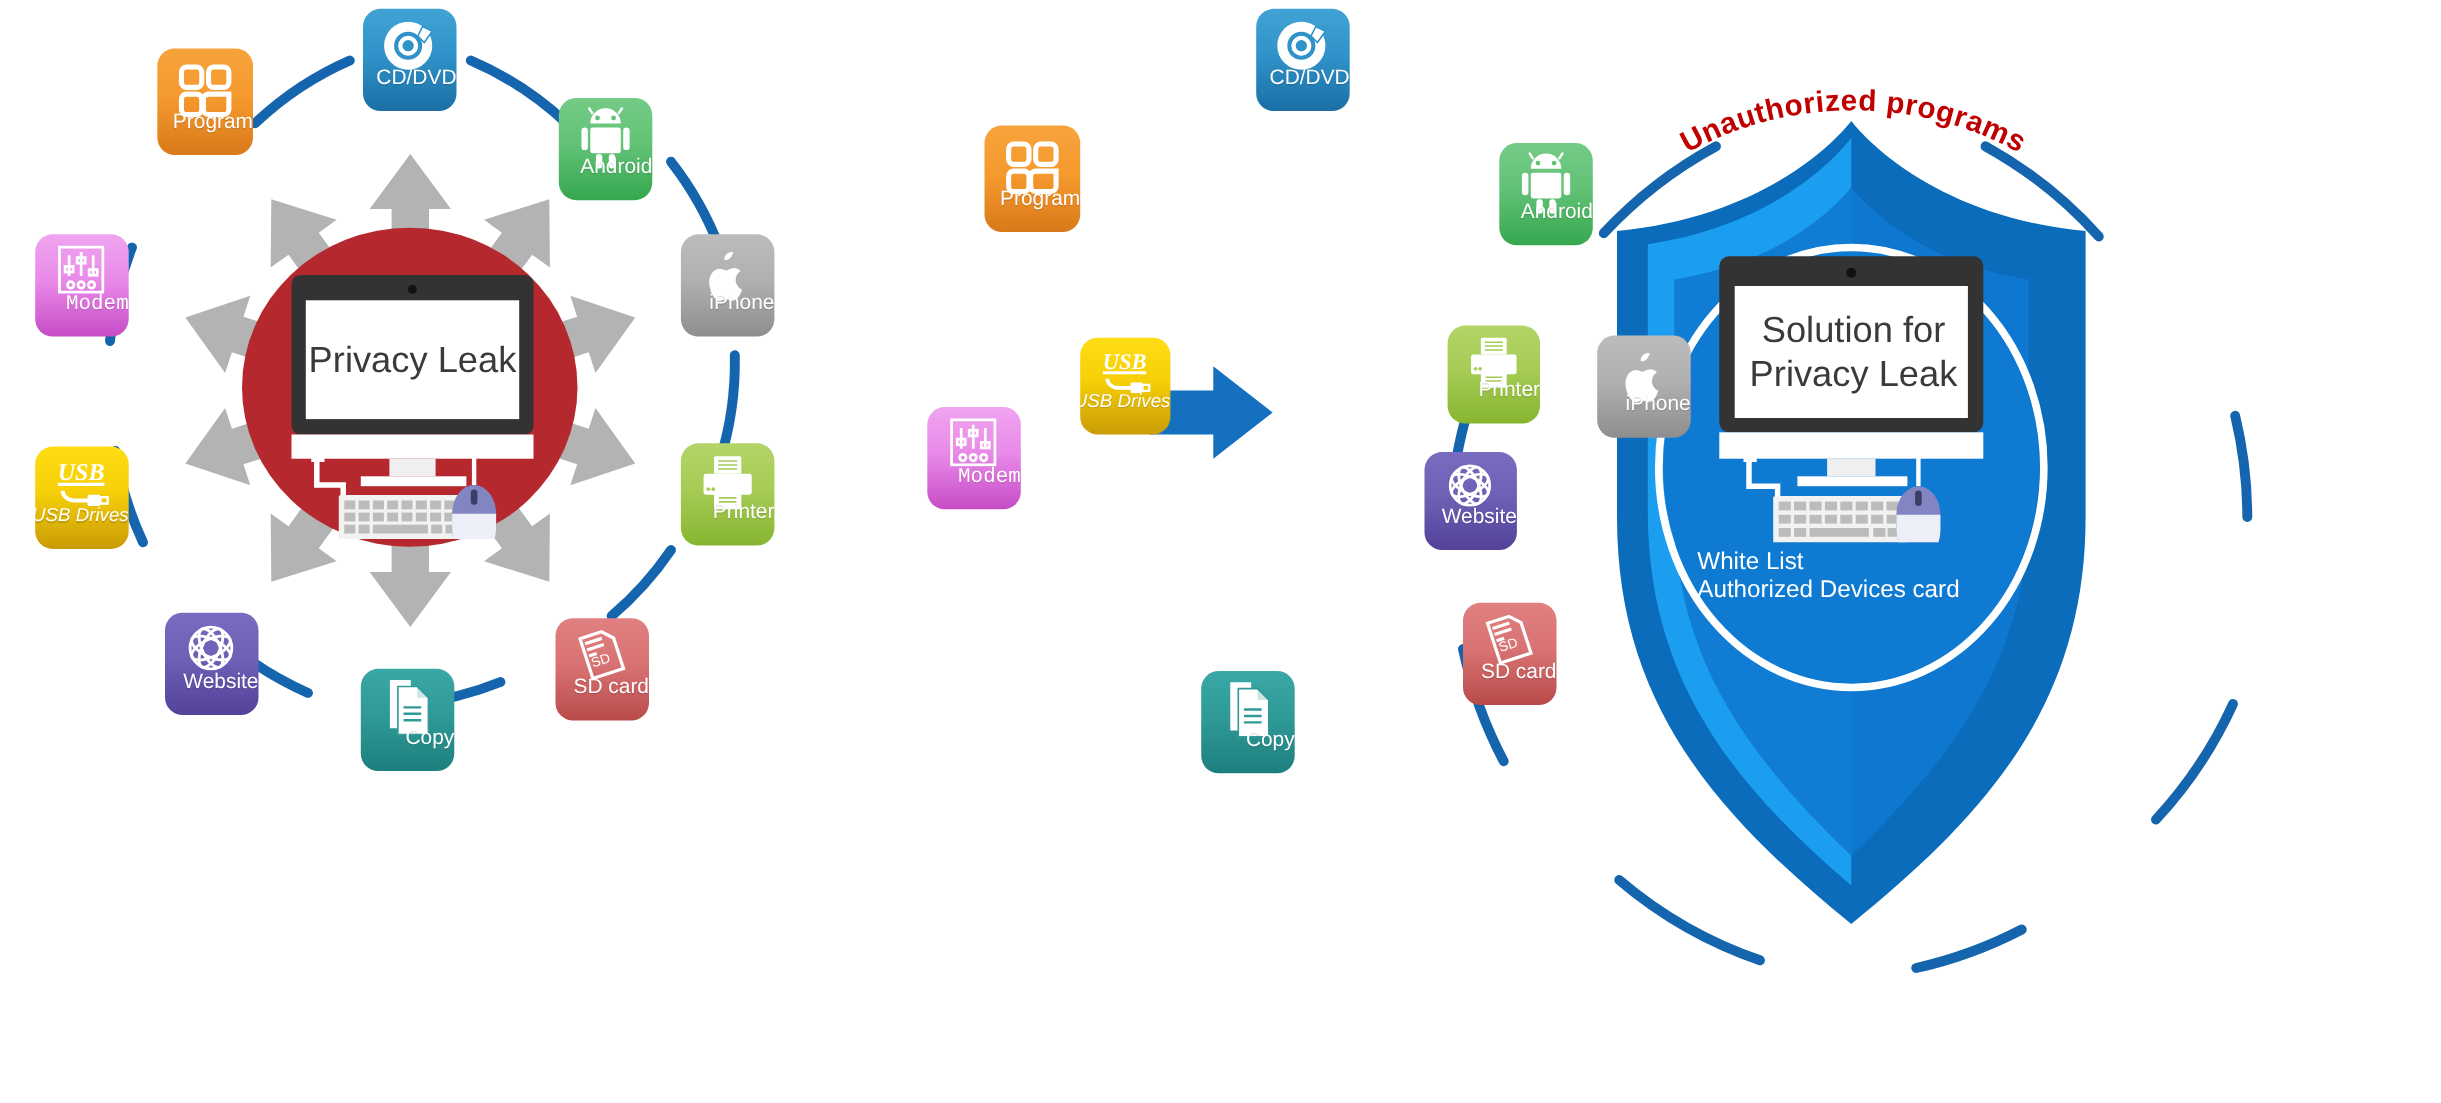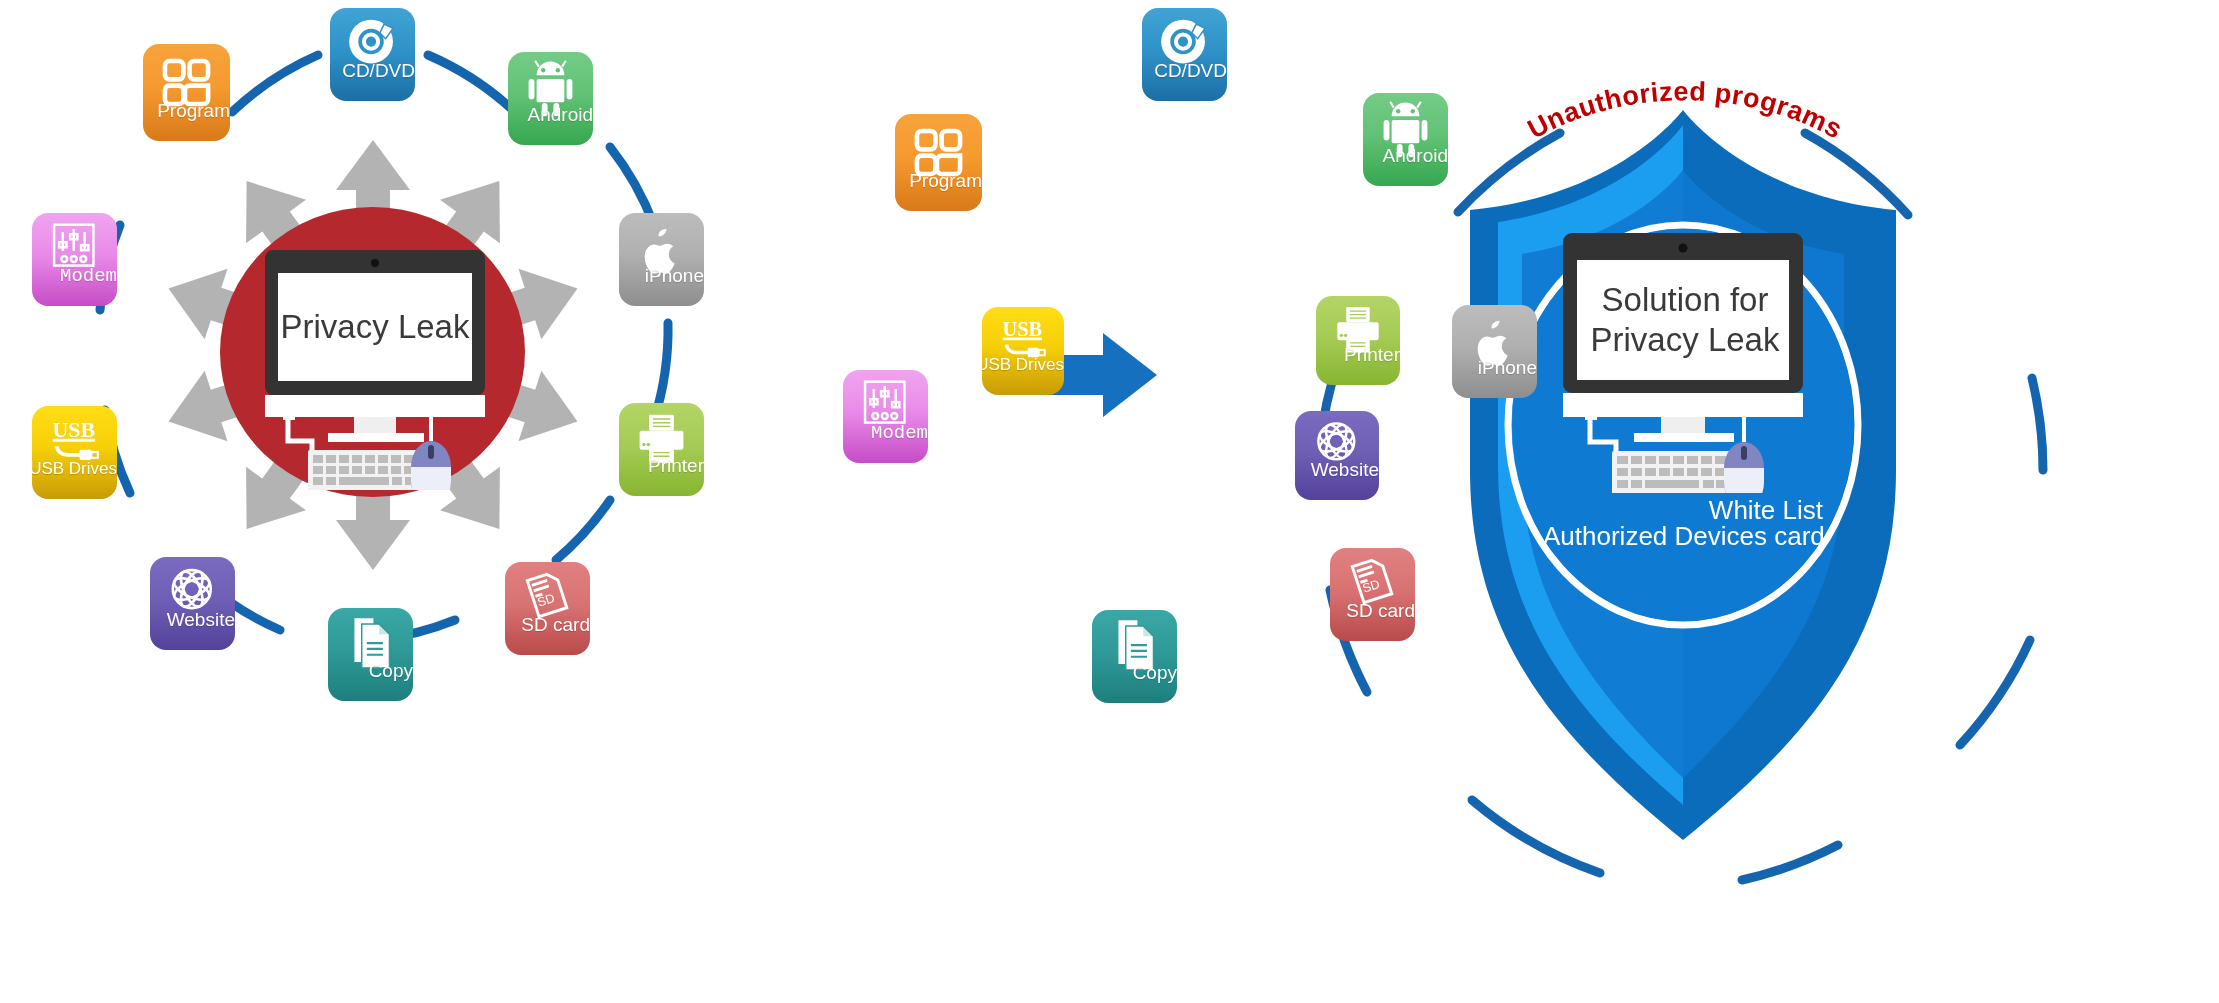--- a/index.html
+++ b/index.html
@@ -12,44 +12,44 @@
         padding-bottom:20px;overflow:hidden;}
   .tile .glyph{position:absolute;left:0;right:0;top:0;bottom:20px;display:flex;
         align-items:center;justify-content:center;}
   .tile .cap{position:relative;z-index:2;font-size:19px;line-height:20px;
         white-space:nowrap;text-shadow:0 1px 1px rgba(0,0,0,.18);}
   .tile.small .cap{font-size:17px;}
 
   
   .g-orange {background:linear-gradient(180deg,#f7a33c 0%,#f59a2e 45%,#d9791a 100%);}
   .g-cddvd  {background:linear-gradient(180deg,#41a3d4 0%,#2f93c9 45%,#1b6fa5 100%);}
-  .g-green  {background:linear-gradient(180deg,#74cb86 0%,#62c276 45%,#36a74f 100%);}
+  .g-green  {background:linear-gradient(180deg,#74cb86 0%,#62c276 45%,#36a74f 100%);margin-top:37px;}
   .g-gray   {background:linear-gradient(180deg,#bcbcbc 0%,#b0b0b0 45%,#8e8e8e 100%);}
   .g-lime   {background:linear-gradient(180deg,#b3d467 0%,#a6cc55 45%,#87b531 100%);}
   .g-red    {background:linear-gradient(180deg,#e08080 0%,#d97373 45%,#b94a4a 100%);}
   .g-teal   {background:linear-gradient(180deg,#3aa8a6 0%,#2f9a98 45%,#1d7f7d 100%);}
   .g-purple {background:linear-gradient(180deg,#7b6bc0 0%,#6f5fb5 45%,#54429a 100%);}
-  .g-yellow {background:linear-gradient(180deg,#ffdd14 0%,#f6cf08 45%,#c99b06 100%);}
+  .g-yellow {background:linear-gradient(180deg,#ffdd14 0%,#f6cf08 45%,#c99b06 100%);font-style:italic;}
   .g-pink   {background:linear-gradient(180deg,#f0a4f0 0%,#e98ae9 45%,#c64cc6 100%);font-family:Liberation Mono, monospace;}
 
   .svgwrap{width:100%;height:100%;display:block;}
 
   
   .redcircle{position:absolute;border-radius:50%;background:#b5292e;}
   .monitor{position:absolute;}
 
   .centerlabel{position:absolute;display:flex;align-items:center;justify-content:center;
     text-align:center;color:#3a3a3a;font-weight:400;}
 
   .arcsvg{position:absolute;left:0;top:0;pointer-events:none;}
   .arrowsvg{position:absolute;left:0;top:0;pointer-events:none;}
 
   .bigarrow{position:absolute;}
-  .whitelist{position:absolute;color:#ffffff;text-align:right;line-height:26px;
-             font-size:26px;white-space:nowrap;}
+  .whitelist{position:absolute;color:#ffffff;text-align:left;line-height:26px;
+             font-size:22px;white-space:nowrap;}
 </style>
 </head>
 <body>
 
 <div id="stage">
 
   <div>
 
     <svg class="arcsvg" width="2219" height="1003">
       <g fill="none" stroke="#1565ae" stroke-width="9" stroke-linecap="round">

